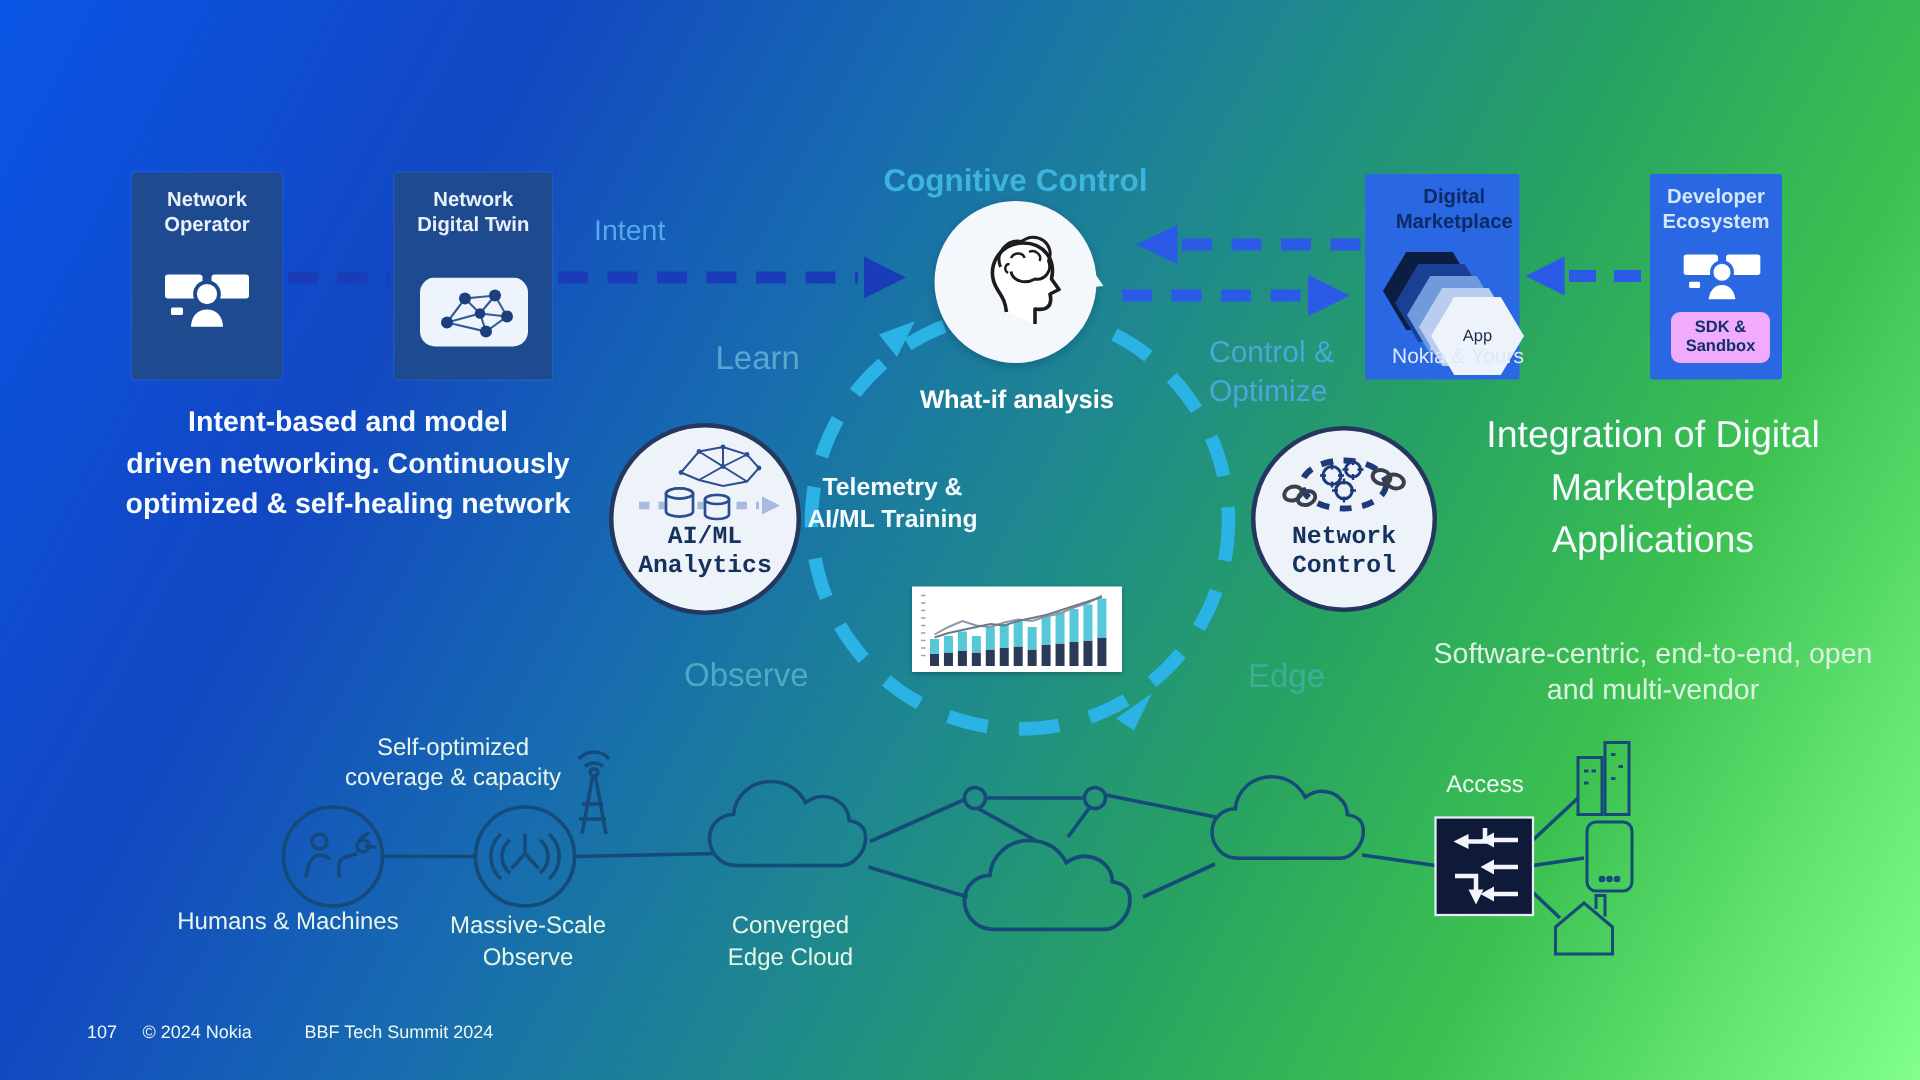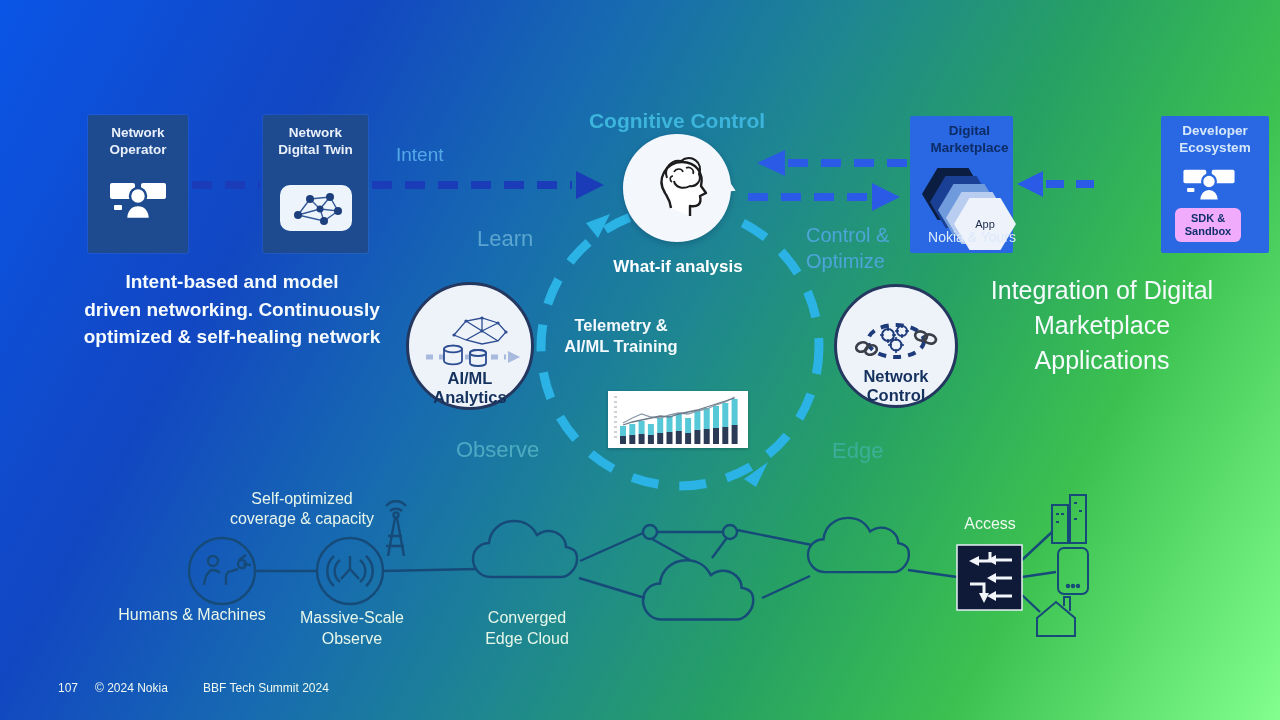--- a/index.html
+++ b/index.html
@@ -11,21 +11,21 @@
   .ctr{text-align:center;}
   #overlay{position:absolute;left:0;top:0;z-index:1;}
   .txt{z-index:3;}
   .slide-title{left:60px;top:38px;font-size:31px;font-weight:300;color:#fbfdff;letter-spacing:.3px;}
   .navybox{background:#1e4a90;border-radius:2px;z-index:2;box-shadow:0 0 0 1px rgba(255,255,255,.06);}
   .navybox .bxlabel{margin-top:10px;font-size:13.5px;font-weight:700;color:#e9f0fa;line-height:1.25;}
   .bluebox{background:#2968e2;border-radius:2px;z-index:2;}
   .cyanlabel{color:#3cb4dc;font-weight:600;font-size:21px;}
   .fade{font-size:22px;font-weight:400;}
   .whitecircle{background:#eef2f9;border:3px solid #23375f;border-radius:50%;z-index:2;
-    display:flex;flex-direction:column;align-items:center;justify-content:flex-end;}
+    display:flex;flex-direction:column;align-items:center;justify-content:flex-start;font-family:Liberation Mono, monospace;}
   .circlabel{font-size:16.5px;font-weight:600;color:#15325e;line-height:1.15;}
   .hex{position:absolute;clip-path:polygon(25% 0,75% 0,100% 50%,75% 100%,25% 100%,0 50%);width:62px;height:52px;}
   .minichart{left:608px;top:391px;width:140px;height:57px;background:#fff;z-index:2;
     box-shadow:0 1px 3px rgba(0,0,0,.25);}
   .footer{font-size:12px;color:#eef8ef;}
 </style>
 </head>
 <body>
 
 <div id="stage">
@@ -192,21 +192,21 @@
       <path d="M27,22 c2,-4 8,-4 9,0 m3,-4 c4,-2 9,2 7,6 m-20,2 c-3,0 -4,4 -1,6" fill="none" stroke="#1c1c1c" stroke-width="1.6"></path>
     </svg>
   </div>
 
   <div class="abs txt ctr" style="left:603px;top:257px;width:150px;font-size:17px;font-weight:700;color:#fff;">What-if analysis</div>
 
   <div class="abs txt fade" style="left:477px;top:226px;color:rgba(136,205,230,.6);">Learn</div>
   <div class="abs txt fade" style="left:456px;top:437px;color:rgba(120,212,220,.55);">Observe</div>
   <div class="abs txt fade" style="left:832px;top:438px;color:rgba(86,190,214,.45);">Edge</div>
 
-  <div class="abs txt ctr preline" style="left:553px;top:315px;width:136px;font-size:16.5px;font-weight:700;color:#f3f9fc;line-height:1.3;">Telemetry &amp;
+  <div class="abs txt ctr preline" style="left:527px;top:315px;width:136px;font-size:16.5px;font-weight:700;color:#f3f9fc;line-height:1.3;">Telemetry &amp;
 AI/ML Training</div>
 
   <div class="abs whitecircle" style="left:406px;top:282px;width:122px;height:122px;">
     <svg width="104" height="56" viewBox="0 0 104 56" style="margin-top:8px;">
       <g stroke="#2c4d92" stroke-width="1.3" fill="none">
         <path d="M36,22 L48,8 L64,5 L80,10 L88,19 L80,28 L64,31 L48,27 z M48,8 L64,18 L48,27 M64,5 L64,18 L80,28 M80,10 L64,18 M36,22 L48,27"></path>
       </g>
       <g fill="#2c4d92">
           <circle cx="36" cy="22" r="1.6"></circle>
           <circle cx="48" cy="8" r="1.6"></circle>
@@ -261,38 +261,40 @@
       <div class="hex" style="left:8px;top:8px;background:#1a4096;"></div>
       <div class="hex" style="left:16px;top:16px;background:#6f9bdc;"></div>
       <div class="hex" style="left:24px;top:24px;background:#b9cdf0;"></div>
       <div class="hex" style="left:32px;top:30px;background:#eef2fb;display:flex;align-items:center;justify-content:center;">
         <span style="font-size:11px;color:#1c2b4a;">App</span>
       </div>
     </div>
     <div class="abs ctr" style="left:0;top:113px;width:124px;font-size:14px;color:#dce9fa;">Nokia &amp; Yours</div>
   </div>
 
-  <div class="abs bluebox" style="left:1161px;top:116px;width:108px;height:137px;">
+  <div class="abs bluebox" style="left:1100px;top:116px;width:88px;height:137px;">
     <div class="ctr preline" style="margin-top:7px;font-size:13.5px;font-weight:700;color:#d5e7fa;line-height:1.25;">Developer
 Ecosystem</div>
     <svg class="abs" style="left:20px;top:50px;" width="56" height="42" viewBox="0 0 60 46">
       <rect x="2" y="4" width="25" height="15" rx="2" fill="#fff"></rect>
       <rect x="33" y="4" width="25" height="15" rx="2" fill="#fff"></rect>
       <circle cx="30" cy="17" r="7.5" fill="#fff" stroke="#2968e2" stroke-width="2.5"></circle>
       <path d="M19,38 c0,-8 5,-13 11,-13 c6,0 11,5 11,13 z" fill="#fff" stroke="#2968e2" stroke-width="2.5"></path>
       <rect x="6" y="24" width="8" height="4.5" rx="1" fill="#fff"></rect>
     </svg>
     <div class="abs" style="left:14px;top:92px;width:66px;height:34px;background:#f0abfc;border-radius:6px;display:flex;align-items:center;justify-content:center;">
       <span class="ctr preline" style="font-size:11px;font-weight:700;color:#11306b;line-height:1.2;">SDK &amp;
 Sandbox</span>
     </div>
   </div>
 
   <div class="abs txt ctr preline" style="left:937px;top:273px;width:330px;font-size:25px;font-weight:400;color:#f5fafc;line-height:1.4;">Integration of Digital Marketplace
 Applications</div>
+  <div class="abs txt ctr preline" style="left:937px;top:425px;width:330px;font-size:19px;color:#ddf2e2;line-height:1.25;">Software-centric, end-to-end, open
+and multi-vendor</div>
 
   <div class="abs minichart">
     <svg width="140" height="57" viewBox="0 0 140 57">
       <g stroke="#9aa4ae" stroke-width="1">
         <line x1="6" y1="6" x2="9" y2="6"></line>
           <line x1="6" y1="11" x2="9" y2="11"></line>
           <line x1="6" y1="16" x2="9" y2="16"></line>
         <line x1="6" y1="21" x2="9" y2="21"></line>
           <line x1="6" y1="26" x2="9" y2="26"></line>
           <line x1="6" y1="31" x2="9" y2="31"></line>

